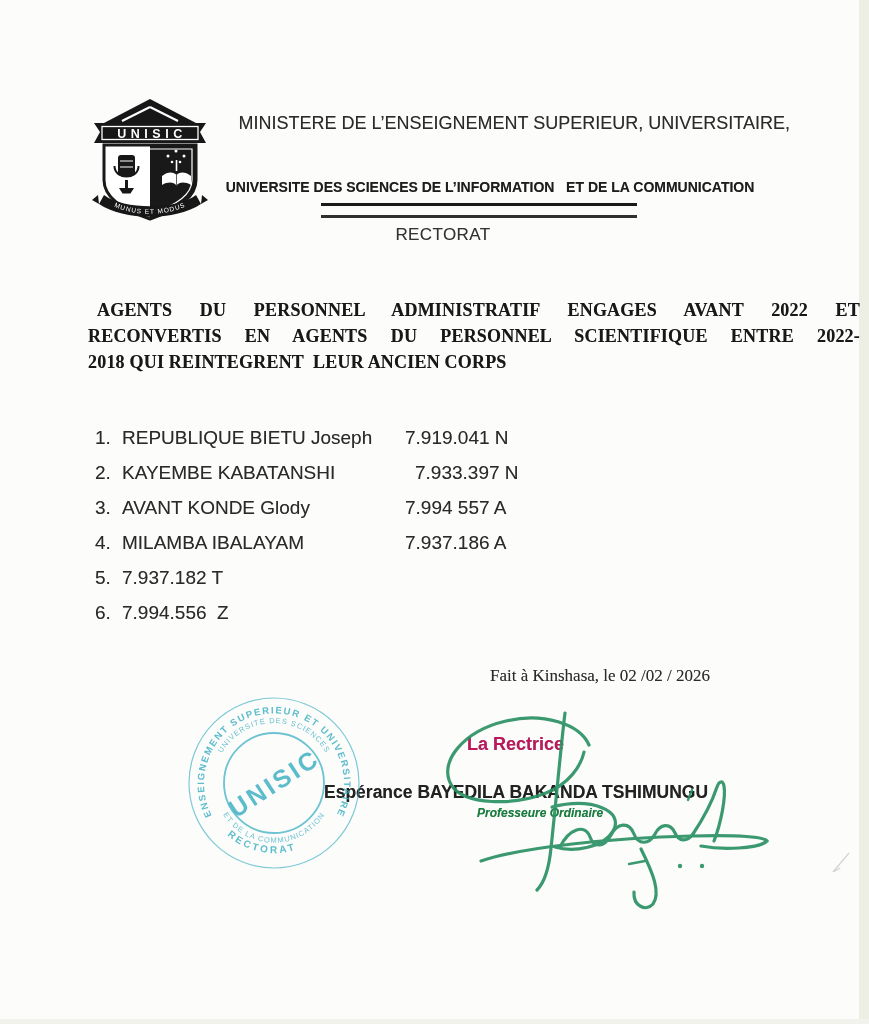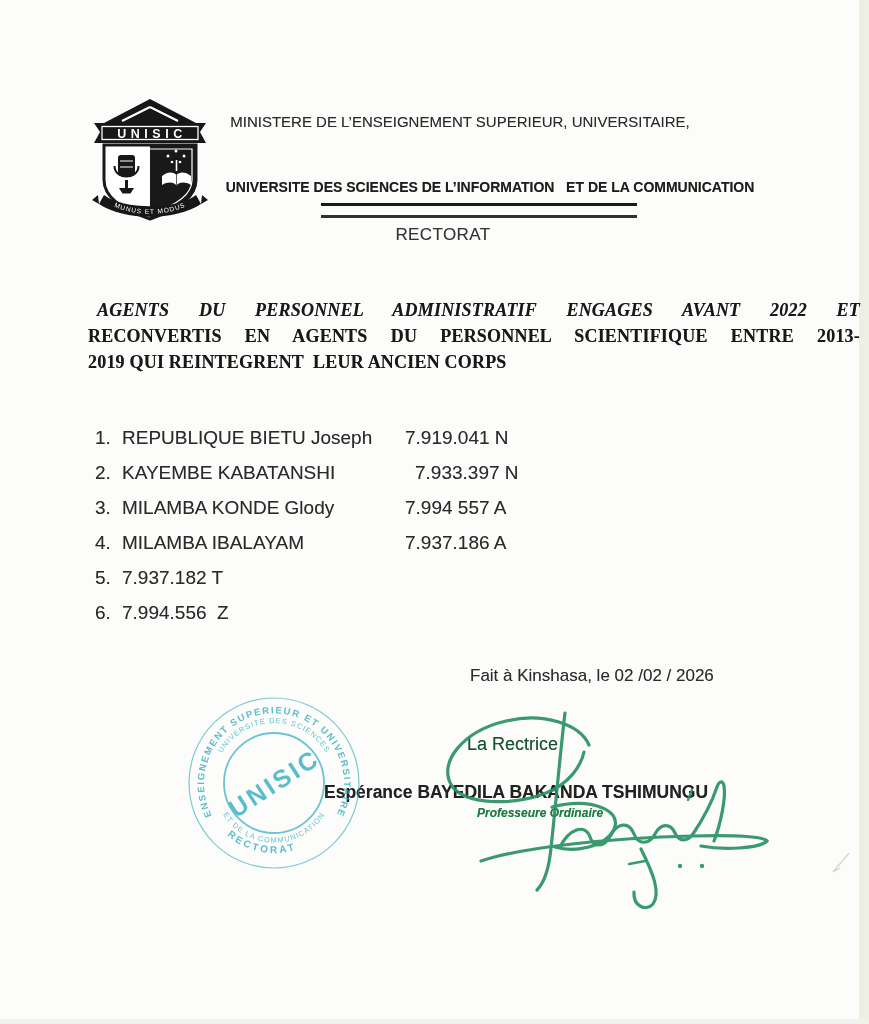--- a/index.html
+++ b/index.html
@@ -9,51 +9,51 @@
     font-family:"Liberation Sans",sans-serif;
   }
   .scan-edge-right{position:absolute;right:0;top:0;width:10px;height:100%;background:#edefe5;}
   .scan-edge-bottom{position:absolute;left:0;bottom:0;width:100%;height:5px;background:#f1f2ec;}
 
   
   .logo{position:absolute;left:84px;top:96px;width:132px;height:132px;}
   .hdr{position:absolute;left:130px;top:108px;width:660px;text-align:center;
        text-shadow:0 0 .5px rgba(0,0,0,.35);}
   .h-serif{font-family:"Liberation Serif",serif;font-size:17.5px;color:#2e2e2e;letter-spacing:.2px;}
-  .h-sans{font-size:15px;color:#2b2b2b;margin-top:5px;white-space:pre;}
+  .h-sans{font-size:18px;color:#2b2b2b;margin-top:5px;white-space:pre;text-align:right;}
   .h-univ{position:absolute;left:170px;top:179px;width:640px;text-align:center;
           font-weight:bold;font-size:14px;color:#1d1d1d;white-space:pre;
           text-shadow:0 0 .5px rgba(0,0,0,.4);}
   .double-rule{position:absolute;left:321px;top:203px;width:316px;height:9px;
           border-top:3.5px solid #1a1a1a;border-bottom:3px solid #303030;}
   .rectorat{position:absolute;left:130px;top:225px;width:626px;text-align:center;
           font-size:17px;color:#333;letter-spacing:.4px;text-shadow:0 0 .5px rgba(0,0,0,.3);}
 
   
   .doc-title{position:absolute;left:88px;top:297px;width:772px;
           font-family:"Liberation Serif",serif;font-weight:700;font-size:18px;
           color:#181818;letter-spacing:.2px;text-shadow:0 0 .6px rgba(0,0,0,.45);}
   .t-line{height:26px;line-height:26px;}
   .t-just{text-align:justify;text-align-last:justify;}
-  .t-first{padding-left:9px;font-style:italic;}
+  .t-first{padding-left:9px;}
   .t-last{white-space:pre;}
 
   
   .agent-list{position:absolute;left:95px;top:424px;width:600px;font-size:19px;color:#2a2a2a;
           text-shadow:0 0 .5px rgba(0,0,0,.3);}
   .list-row{display:flex;height:35px;line-height:27px;}
   .ln{width:27px;}
   .nm{width:283px;}
   .mt{white-space:pre;text-align:right;}
   .list-row.r2 .mt{padding-left:10px;}
 
   
-  .date-line{position:absolute;left:470px;top:666px;font-size:17px;color:#2b2b2b;
-          text-shadow:0 0 .5px rgba(0,0,0,.3);white-space:pre;}
-  .role{position:absolute;left:467px;top:734px;font-size:18px;font-weight:normal;color:#14532d;
+  .date-line{position:absolute;left:490px;top:666px;font-size:17px;color:#2b2b2b;
+          text-shadow:0 0 .5px rgba(0,0,0,.3);white-space:pre;font-family:Liberation Serif, serif;}
+  .role{position:absolute;left:467px;top:734px;font-size:18px;font-weight:bold;color:#be185d;
           text-shadow:0 0 .5px rgba(0,0,0,.35);}
   .signer-name{position:absolute;left:324px;top:782px;font-size:17.5px;font-weight:bold;color:#222;
           text-shadow:0 0 .5px rgba(0,0,0,.35);}
   .signer-title{position:absolute;left:477px;top:806px;font-size:12px;font-weight:bold;
           font-style:italic;color:#15803d;text-shadow:0 0 .5px rgba(0,0,0,.35);}
 
   .stamp{position:absolute;left:182px;top:691px;width:184px;height:184px;opacity:.82;}
   .stamp text,.stamp textPath{font-family:"Liberation Sans",sans-serif;}
   .signature{position:absolute;left:420px;top:685px;width:370px;height:235px;}
   .pencil-mark{position:absolute;left:830px;top:850px;width:22px;height:26px;opacity:.55;}
@@ -112,38 +112,38 @@
 
   <div class="hdr">
     <div class="h-sans">MINISTERE DE L’ENSEIGNEMENT SUPERIEUR, UNIVERSITAIRE,</div>
   </div>
   <div class="h-univ">UNIVERSITE DES SCIENCES DE L’INFORMATION   ET DE LA COMMUNICATION</div>
   <div class="double-rule"></div>
   <div class="rectorat">RECTORAT</div>
 
   <div class="doc-title">
     <div class="t-line t-just t-first">AGENTS DU PERSONNEL ADMINISTRATIF ENGAGES AVANT 2022 ET</div>
-    <div class="t-line t-just">RECONVERTIS EN AGENTS DU PERSONNEL SCIENTIFIQUE ENTRE 2013-</div>
-    <div class="t-line t-last">2019 QUI REINTEGRENT  LEUR ANCIEN CORPS</div>
+    <div class="t-line t-just">RECONVERTIS EN AGENTS DU PERSONNEL SCIENTIFIQUE ENTRE 2022-</div>
+    <div class="t-line t-last">2018 QUI REINTEGRENT  LEUR ANCIEN CORPS</div>
   </div>
 
   <div class="agent-list">
     <div class="list-row">
       <span class="ln">1.</span>
       <span class="nm">REPUBLIQUE BIETU Joseph</span>
       <span class="mt">7.919.041 N</span>
     </div>
     <div class="list-row r2">
       <span class="ln">2.</span>
       <span class="nm">KAYEMBE KABATANSHI</span>
       <span class="mt">7.933.397 N</span>
     </div>
     <div class="list-row">
       <span class="ln">3.</span>
-      <span class="nm">MILAMBA KONDE Glody</span>
+      <span class="nm">AVANT KONDE Glody</span>
       <span class="mt">7.994 557 A</span>
     </div>
     <div class="list-row">
       <span class="ln">4.</span>
       <span class="nm">MILAMBA IBALAYAM</span>
       <span class="mt">7.937.186 A</span>
     </div>
     <div class="list-row">
       <span class="ln">5.</span>
       <span class="mt">7.937.182 T</span>

